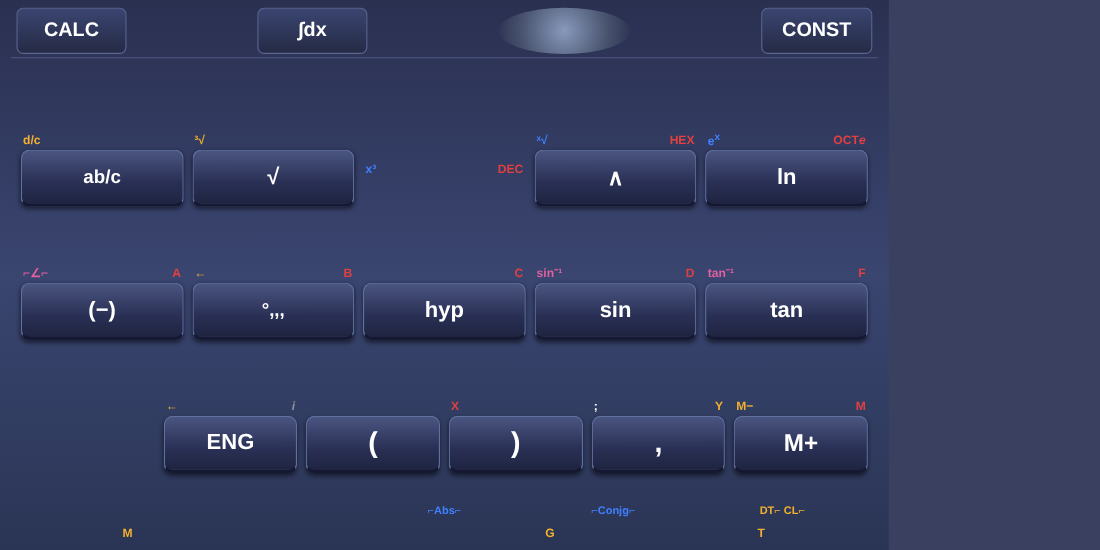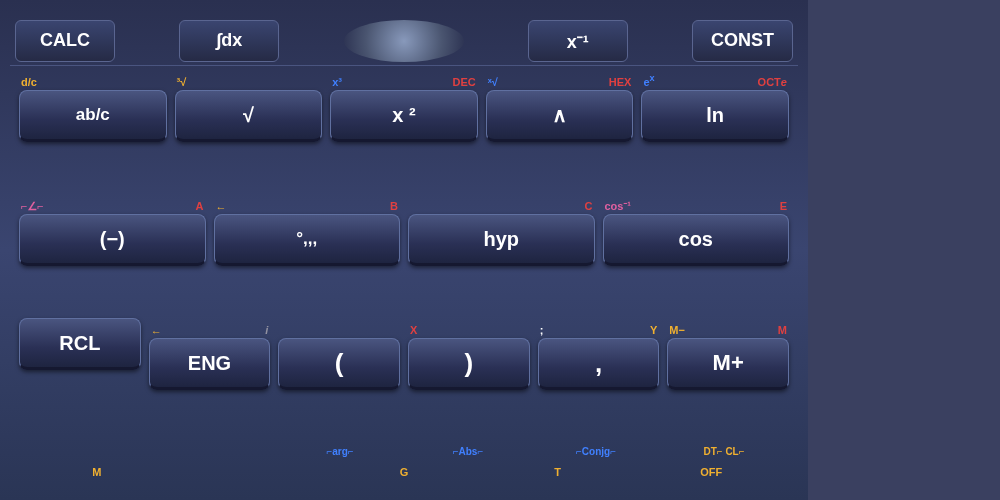--- a/index.html
+++ b/index.html
@@ -11,21 +11,22 @@
       font-family: Arial, sans-serif;
     }
     .calculator-body {
       width: 808px;
       height: 500px;
       background: linear-gradient(180deg, #2a3050 0%, #3a4570 50%, #2a3555 100%);
       position: relative;
       display: flex;
       flex-direction: column;
       align-items: center;
-      padding: 16px 10px;
+      padding: 3px 10px;
+      gap: 36px;
     }
     
     .top-row {
       display: flex;
       width: 100%;
       height: 50px;
       align-items: center;
       justify-content: space-between;
       padding: 0 5px;
       border-bottom: 1px solid #4a5580;
@@ -59,21 +60,21 @@
       width: 100%;
       flex: 1;
       display: flex;
       flex-direction: column;
       padding: 4px 5px;
       gap: 2px;
     }
     .row {
       display: flex;
       width: 100%;
-      align-items: flex-start;
+      align-items: center;
       flex: 1;
     }
     .cell {
       flex: 1;
       display: flex;
       flex-direction: column;
       align-items: center;
       justify-content: flex-end;
       padding: 0 4px;
     }
@@ -141,21 +142,20 @@
   </style>
 </head>
 <body>
 
 <div class="calculator-body">
 
   <div class="top-row">
     <button class="top-btn">CALC</button>
     <button class="top-btn">∫dx</button>
     <div class="top-center"></div>
-    <button class="top-btn">x⁻¹</button>
     <button class="top-btn">CONST</button>
   </div>
 
   <div class="main-grid">
 
     <div class="row">
 
       <div class="cell">
         <div class="cell-label-row">
           <span class="label label-yellow">d/c</span>
@@ -168,21 +168,20 @@
           <span class="label label-yellow">³√</span>
         </div>
         <button class="calc-btn">√</button>
       </div>
 
       <div class="cell">
         <div class="cell-label-row">
           <span class="label label-blue">x³</span>
           <span class="label label-red">DEC</span>
         </div>
-        <button class="calc-btn">x ²</button>
       </div>
 
       <div class="cell">
         <div class="cell-label-row">
           <span class="label label-blue">ˣ√</span>
           <span class="label label-red">HEX</span>
         </div>
         <button class="calc-btn">∧</button>
       </div>
 
@@ -215,35 +214,41 @@
       </div>
 
       <div class="cell">
         <div class="cell-label-row">
           <span class="label"></span>
           <span class="label label-red">C</span>
         </div>
         <button class="calc-btn">hyp</button>
       </div>
 
-
-      <div class="cell">
-        <div class="cell-label-row">
-          <span class="label label-pink">cos⁻¹</span>
-          <span class="label label-red">E</span>
-        </div>
-        <button class="calc-btn">cos</button>
-      </div>
-
+      <div class="cell">
+        <div class="cell-label-row">
+          <span class="label label-pink">sin⁻¹</span>
+          <span class="label label-red">D</span>
+        </div>
+        <button class="calc-btn">sin</button>
+      </div>
+
+
+      <div class="cell">
+        <div class="cell-label-row">
+          <span class="label label-pink">tan⁻¹</span>
+          <span class="label label-red">F</span>
+        </div>
+        <button class="calc-btn">tan</button>
+      </div>
     </div>
 
     <div class="row">
 
       <div class="cell">
-        <button class="calc-btn">RCL</button>
       </div>
 
       <div class="cell">
         <div class="cell-label-row">
           <span class="label label-yellow">←</span>
           <span class="label label-gray" style="font-style:italic;color:#9090a0">i</span>
         </div>
         <button class="calc-btn">ENG</button>
       </div>
 
@@ -275,43 +280,37 @@
           <span class="label label-red">M</span>
         </div>
         <button class="calc-btn" style="font-size:22px;font-weight:bold">M+</button>
       </div>
     </div>
 
     <div class="bottom-labels">
       <div class="bottom-cell"></div>
       <div class="bottom-cell"></div>
       <div class="bottom-cell">
-        <span class="label label-blue bracket-label">⌐arg⌐</span>
-      </div>
-      <div class="bottom-cell">
         <span class="label label-blue bracket-label">⌐Abs⌐</span>
       </div>
       <div class="bottom-cell">
         <span class="label label-blue bracket-label">⌐Conjg⌐</span>
       </div>
       <div class="bottom-cell">
         <span class="label label-yellow bracket-label">DT⌐ CL⌐</span>
       </div>
     </div>
 
     <div class="bottom-labels">
       <div class="bottom-cell">
         <span class="label label-yellow">M</span>
       </div>
       <div class="bottom-cell"></div>
       <div class="bottom-cell">
         <span class="label label-yellow">G</span>
       </div>
       <div class="bottom-cell">
         <span class="label label-yellow">T</span>
-      </div>
-      <div class="bottom-cell">
-        <span class="label label-yellow">OFF</span>
       </div>
     </div>
 
   </div>
 </div>
 
 </body></html>

